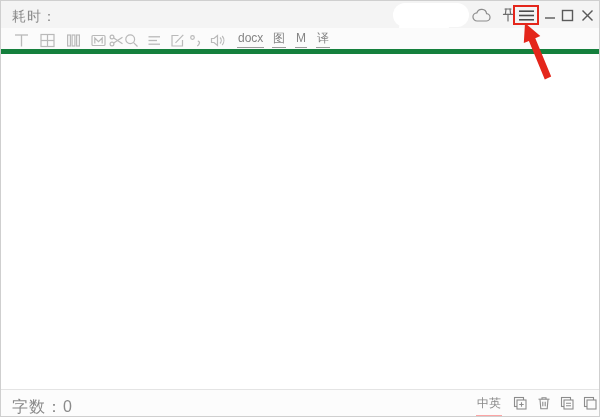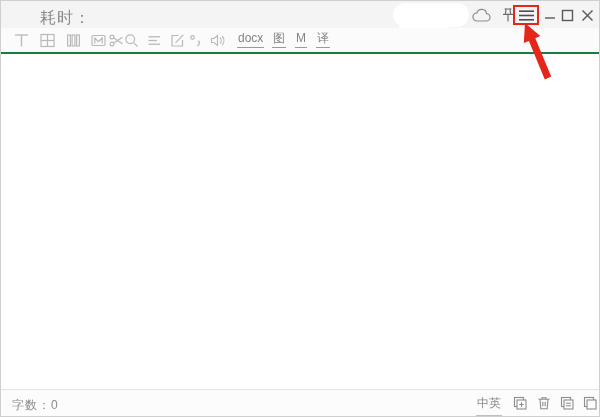--- a/index.html
+++ b/index.html
@@ -8,54 +8,54 @@
     position: relative; width: 600px; height: 417px;
     background: #ffffff; border: 1px solid #cfcfcf; overflow: hidden;
   }
   
   .titlebar {
     position: absolute; left: 0; top: 0; width: 100%; height: 27px;
     background: #f4f4f4;
   }
   .elapsed-label {
     position: absolute; left: 11px; top: 7px;
-    font-size: 16px; color: #8a8a8a; letter-spacing: 1px; margin-left: 28px;
+    font-size: 14px; color: #8a8a8a; letter-spacing: 1px;
   }
   .redacted { position: absolute; background: #ffffff; }
   .redacted.r1 { left: 392px; top: 2px; width: 76px; height: 24px; border-radius: 13px; }
   .redacted.r2 { left: 398px; top: 20px; width: 50px; height: 13px; border-radius: 8px; }
   .tb-icon { position: absolute; cursor: default; }
   .menu-highlight {
     position: absolute; left: 512px; top: 4px; width: 26px; height: 20px;
     border: 2px solid #e4261b; z-index: 6;
   }
   .menu-highlight svg { position: absolute; left: 3px; top: 2px; }
   
   .toolbar {
     position: absolute; left: 0; top: 27px; width: 100%; height: 26px;
-    background: #fbfbfb; border-bottom: 2px solid #15803d;
+    background: #fbfbfb; border-bottom: 5px solid #15803d;
   }
   .tool-icon { position: absolute; top: 4px; width: 17px; height: 17px; }
   .tool-text {
     position: absolute; top: 3px; font-size: 12px; color: #848484;
     border-bottom: 1px solid #9a9a9a; padding: 1px 1px 2px 1px; line-height: 13px;
     cursor: default;
   }
   
   .editor {
     position: absolute; left: 0; top: 54px; width: 100%; height: 336px;
     background: #ffffff;
   }
   
   .statusbar {
     position: absolute; left: 0; bottom: 0; width: 100%; height: 27px;
     background: #fcfcfc; border-top: 1px solid #e4e4e4;
   }
   .wordcount {
-    position: absolute; left: 11px; top: 7px; font-size: 12px; color: #8a8a8a; letter-spacing: 1px;
+    position: absolute; left: 11px; top: 7px; font-size: 16px; color: #8a8a8a; letter-spacing: 1px;
   }
   .lang-toggle {
     position: absolute; left: 475px; top: 5px; font-size: 12px; color: #8a8a8a;
     border-bottom: 5px solid #fca5a5; padding: 0 1px 3px 1px; cursor: default;
   }
   .status-icon { position: absolute; top: 5px; width: 16px; height: 16px; }
   
   .annotation-overlay {
     position: absolute; left: 0; top: 0; width: 600px; height: 417px;
     pointer-events: none; z-index: 5;

